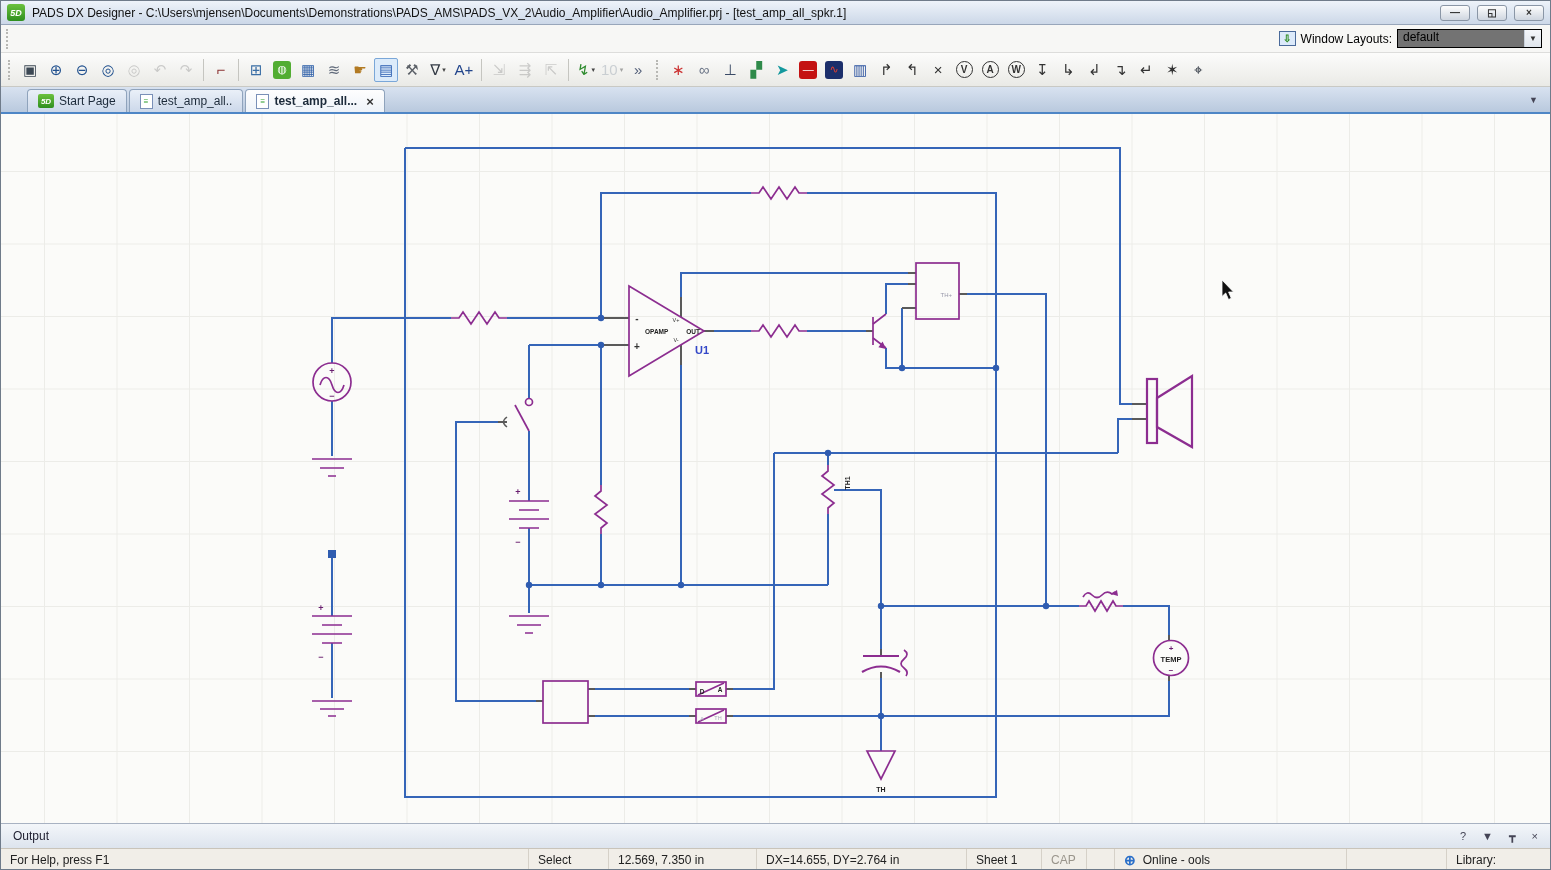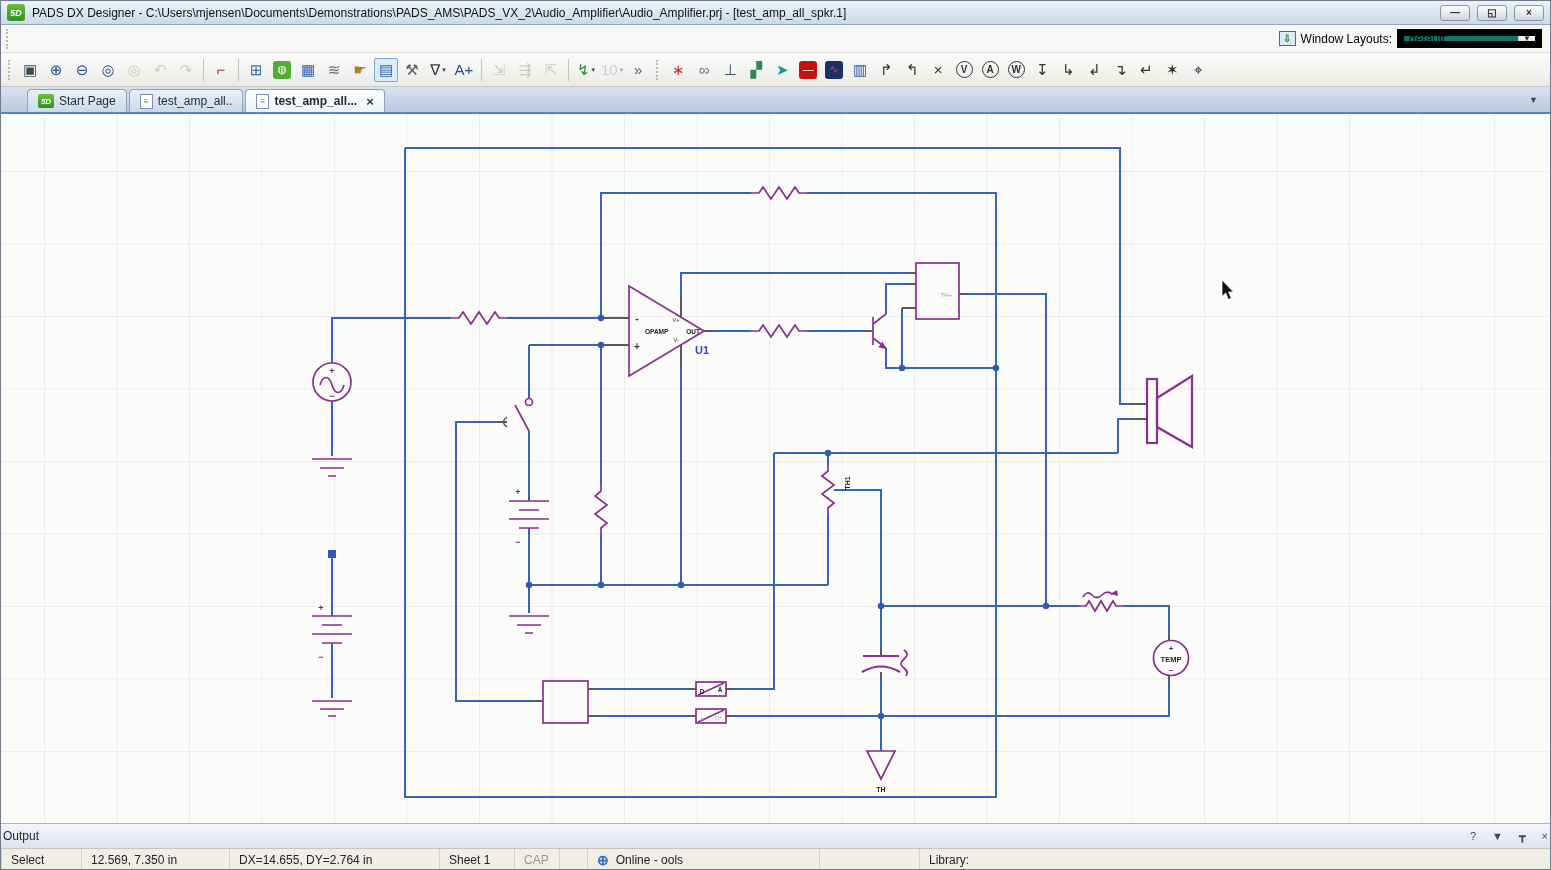--- a/index.html
+++ b/index.html
@@ -11,21 +11,21 @@
   .title{overflow:hidden;text-overflow:ellipsis}
   .winbtns{margin-left:auto;display:flex;gap:7px;flex:none}
   .wb{width:30px;height:16px;border:1px solid #8a96a6;border-radius:3px;background:linear-gradient(#fdfdfd,#cfd6e0);display:flex;align-items:center;justify-content:center;font-size:10px;color:#333;font-weight:bold;cursor:default}
   
   .menubar{height:28px;display:flex;align-items:center;background:#f7f7f5;border-bottom:1px solid #dddddb;font-size:13px}
   .grip{width:4px;height:20px;border-left:2px dotted #b8b8b4;margin:0 5px;flex:none}
   .mitems{display:flex}
   .mitem{padding:5px 9px;color:#111}
   .wl{margin-left:auto;display:flex;align-items:center;gap:5px;padding-right:8px;font-size:12px}
   .wlicon{width:17px;height:15px;border:1px solid #4a6a9a;background:#dceafa;color:#2c8a1e;font-size:10px;font-weight:bold;display:flex;align-items:center;justify-content:center}
-  .wlselect{width:145px;height:19px;border:7px solid #000000;background:#0f766e;display:flex;align-items:center;font-size:12px;padding-left:5px;justify-content:space-between;overflow:hidden}
+  .wlselect{width:145px;height:19px;border:1px solid #000000;background:#737373;display:flex;align-items:flex-start;font-size:12px;padding-left:5px;justify-content:space-between;overflow:hidden}
   .wlarrow{font-size:8px;padding:0 4px;color:#333;background:linear-gradient(#f5f7fa,#dfe5ec);height:100%;display:flex;align-items:center;border-left:1px solid #c8d0da}
   
   .toolbar{height:34px;display:flex;align-items:center;background:linear-gradient(#fcfcfb,#eaeae6);border-bottom:1px solid #c9c9c4;padding:0 2px;overflow:hidden}
   .tbtn{height:24px;min-width:24px;display:flex;align-items:center;justify-content:center;border:1px solid transparent;border-radius:2px;margin:0 1px}
   .tbtn.act{border-color:#7aa7d8;background:#dcebfa}
   .tbtn.dis{opacity:.45}
   .tg{font-size:15px;line-height:1;white-space:nowrap}
   .tg.bgd{width:18px;height:18px;border-radius:3px;display:flex;align-items:center;justify-content:center;font-size:11px}
   .tg.circ{width:17px;height:17px;border:1.5px solid #333;border-radius:50%;font-size:10px;font-weight:bold;display:flex;align-items:center;justify-content:center}
   .dd{font-size:7px;margin-left:2px;color:#444}
@@ -44,21 +44,21 @@
     background-image:linear-gradient(#ececE8 1px,transparent 1px),linear-gradient(90deg,#ececE8 1px,transparent 1px);
     background-size:72.5px 72.5px;background-position:43px 57px}
   .canvas svg{display:block}
   .wire{stroke:var(--wire);stroke-width:1.6;fill:none}
   .stub{stroke:var(--pin);stroke-width:1.5;fill:none}
   .comp{stroke:var(--comp);fill:none;stroke-width:1.7}
   .comp2{stroke:var(--comp);fill:none;stroke-width:2.2}
   .dot{fill:var(--dot)}
   svg text{font-family:"Liberation Sans",sans-serif}
   
-  .outputbar{height:25px;background:linear-gradient(#f3f6fa,#dde4ee);border-top:1px solid #a8b2c2;display:flex;align-items:center;padding:0 2px;font-size:12px;color:#223}
+  .outputbar{height:25px;background:linear-gradient(#f3f6fa,#dde4ee);border-top:1px solid #a8b2c2;display:flex;align-items:center;padding:0 12px;font-size:12px;color:#223}
   .oicons{margin-left:auto;display:flex;gap:16px;align-items:center}
   .oicon{font-size:11px;color:#445}
   
   .statusbar{height:23px;background:#f1eee8;border-top:1px solid #c9c4ba;display:flex;align-items:stretch;font-size:12px;color:#222}
   .scell{display:flex;align-items:center;padding:0 9px;border-left:1px solid #d6d1c8;white-space:nowrap;overflow:hidden}
   .w-help{flex:1;border-left:none}
   .w-mode{width:80px}
   .w-coord{width:148px}
   .w-delta{width:210px}
   .w-sheet{width:75px}
@@ -449,20 +449,23 @@
     <span>Output</span>
     <span class="oicons">
         <span class="oicon">?</span>
         <span class="oicon">▼</span>
         <span class="oicon">┳</span>
         <span class="oicon">×</span>
       </span>
   </div>
 
   <div class="statusbar">
+    <div class="scell w-help">
+        <span>For Help, press F1</span>
+      </div>
     <div class="scell w-mode">
         <span>Select</span>
       </div>
     <div class="scell w-coord">
         <span>12.569, 7.350 in</span>
       </div>
     <div class="scell w-delta">
         <span>DX=14.655, DY=2.764 in</span>
       </div>
     <div class="scell w-sheet">

